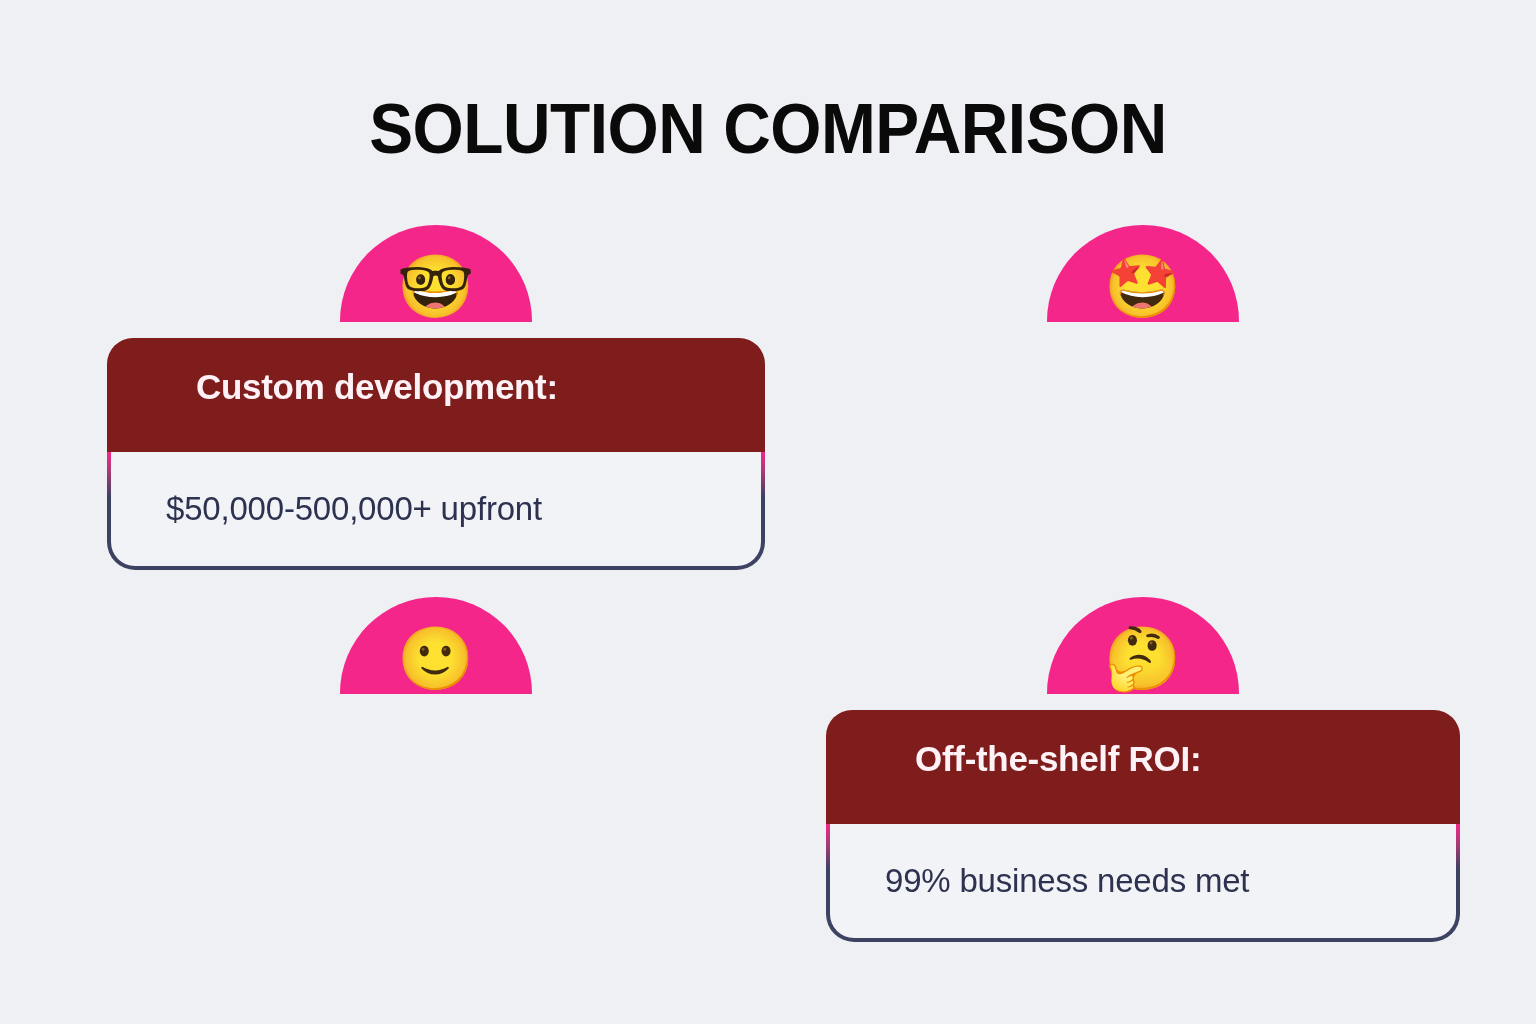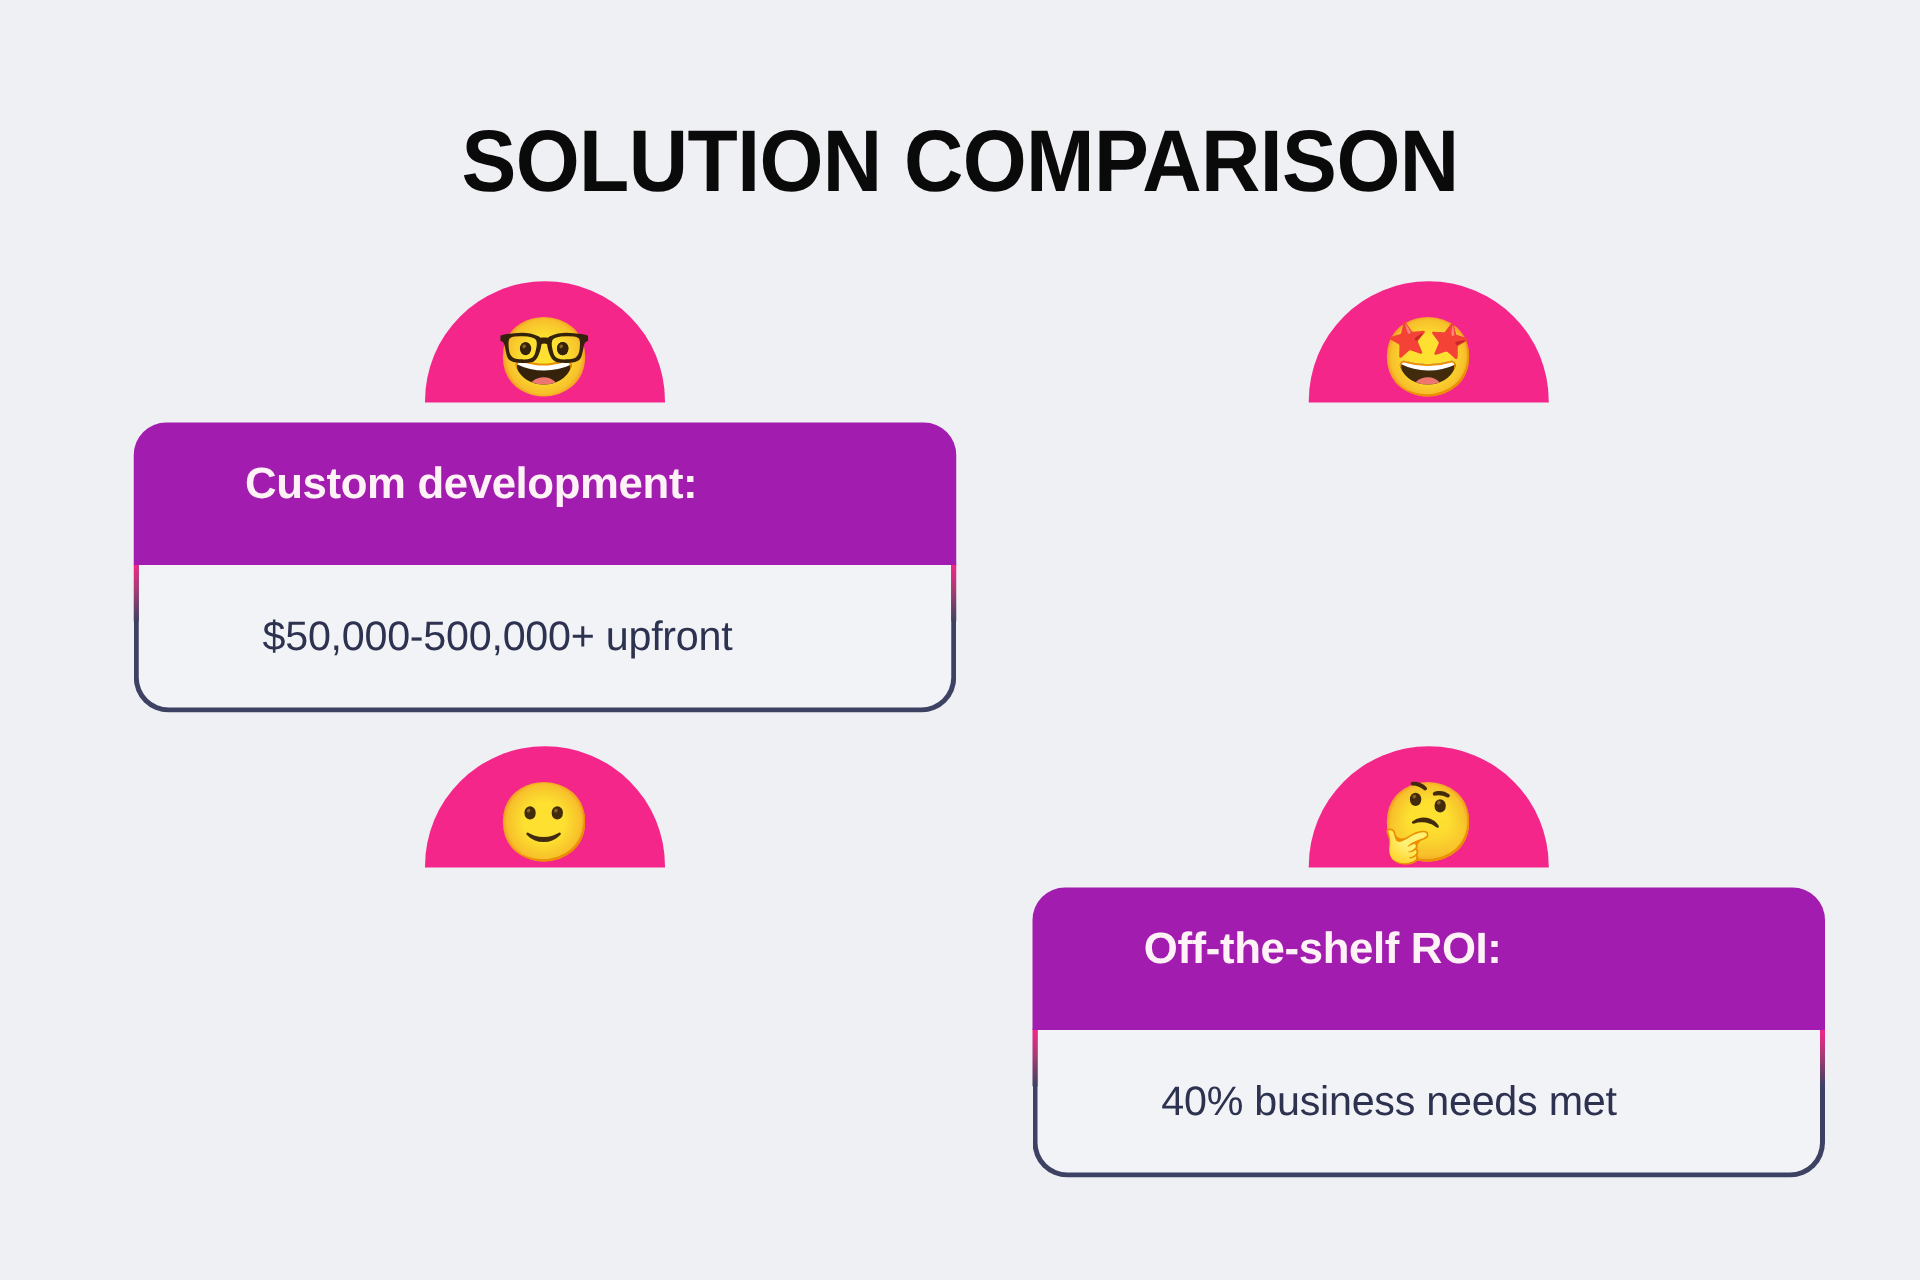--- a/index.html
+++ b/index.html
@@ -74,21 +74,21 @@
     height: 16px;
   }
 
   
   .card {
     position: relative;
     border-radius: 26px;
   }
 
   .card-header {
-    background: #a21caf;
+    background: #7f1d1d;
     border-radius: 26px 26px 0 0;
     height: 114px;
     display: flex;
     align-items: center;
     padding: 0 0 16px 89px;
     box-sizing: border-box;
     position: relative;
     z-index: 2;
   }
   .card-header-text {
@@ -103,21 +103,21 @@
   .card-body {
     background: #f2f3f6;
     height: 118px;
     border-left: 4px solid #3d4263;
     border-right: 4px solid #3d4263;
     border-bottom: 4px solid #3d4263;
     border-radius: 0 0 28px 28px;
     box-sizing: border-box;
     display: flex;
     align-items: center;
-    padding-left: 99px;
+    padding-left: 55px;
     position: relative;
   }
   .card-body-text {
     color: #2d3250;
     font-size: 33px;
     font-weight: 400;
     letter-spacing: -0.2px;
     line-height: 1.1;
     white-space: nowrap;
   }
@@ -175,18 +175,18 @@
   <div class="card-slot slot-3">
     <div class="dome">
       <span class="dome-emoji">🤔</span>
     </div>
     <div class="dome-gap"></div>
     <div class="card">
       <div class="card-header">
         <span class="card-header-text">Off-the-shelf ROI:</span>
       </div>
       <div class="card-body">
-        <span class="card-body-text">40% business needs met</span>
+        <span class="card-body-text">99% business needs met</span>
       </div>
     </div>
   </div>
 
 </div>
 
 </body></html>

